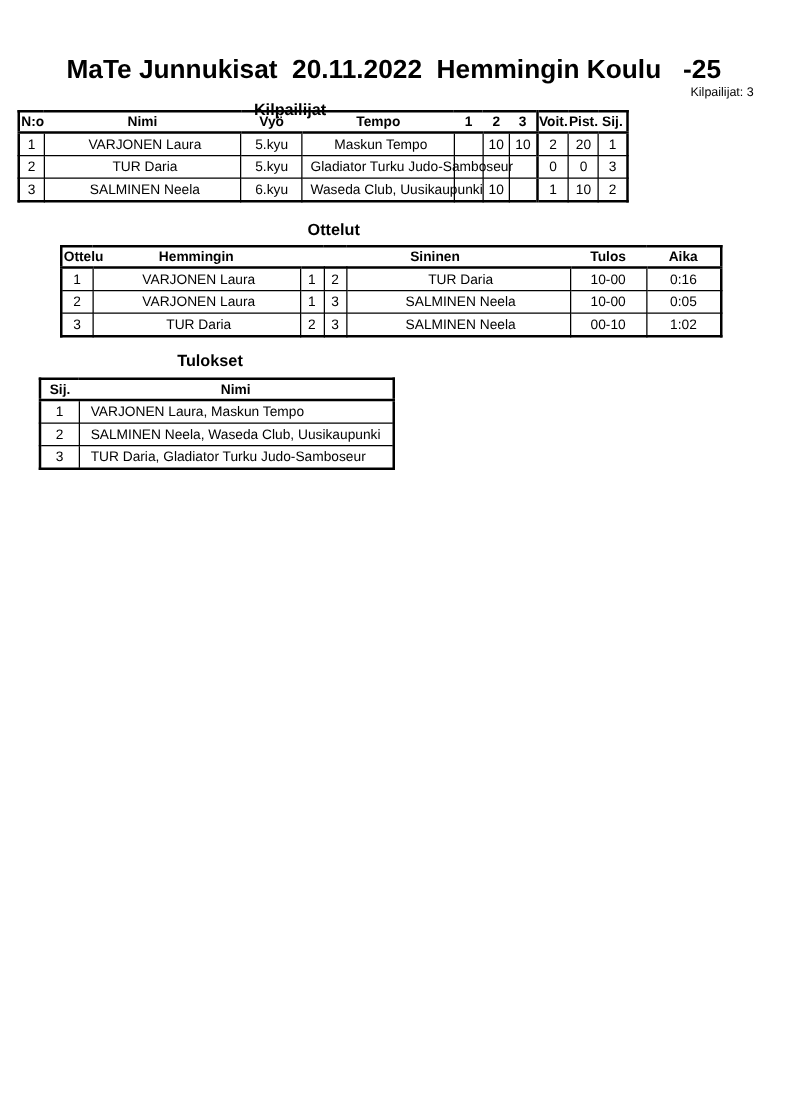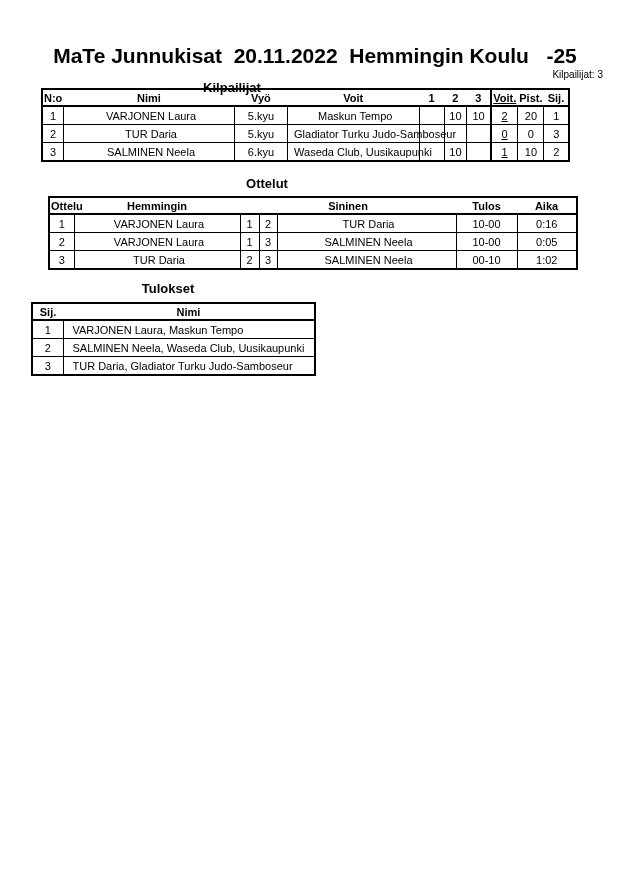--- a/index.html
+++ b/index.html
@@ -30,21 +30,21 @@
     position:absolute;left:483px;top:69px;width:120px;
     text-align:right;font-size:10px;
   }
   table{
     position:absolute;
     border-collapse:collapse;
     table-layout:fixed;
     border:2px solid #000;
     font-size:11px;
   }
-  .t-kilpailijat{left:41px;top:88px;width:529px;}
+  .t-kilpailijat{left:14px;top:88px;width:489px;}
   .t-ottelut{left:30px;top:196px;width:528px;margin-left:18px;}
   .t-tulokset{left:31px;top:302px;width:283px;}
   th{
     height:15px;
     font-size:11px;font-weight:bold;
     border:none;
     border-bottom:2px solid #000;
     padding:0;
     text-align:center;
     white-space:nowrap;
@@ -54,21 +54,21 @@
     height:17px;
     border:1px solid #000;
     padding:0 2px;
     text-align:center;
     vertical-align:middle;
     white-space:nowrap;
   }
   .left{text-align:center;padding-left:6px;}
   .left-t3{text-align:left;padding-left:9px;}
   .edge{text-align:left;padding-left:1px;}
-  .thickL{border-left:2px solid #000 !important;text-decoration:underline;}
+  .thickL{border-left:2px solid #000 !important;}
   .ovf{position:relative;white-space:nowrap;display:inline-block;}
 </style>
 </head>
 <body>
 
 <div class="page">
 
   <div class="page-title">MaTe Junnukisat  20.11.2022  Hemmingin Koulu   -25</div>
 
   <div class="section-heading h-kilpailijat">Kilpailijat</div>
@@ -85,21 +85,21 @@
         <col style="width:22px">
       <col style="width:25px">
         <col style="width:24px">
         <col style="width:23px">
     </colgroup>
     <tbody>
         <tr>
       <th class="edge">N:o</th>
       <th>Nimi</th>
       <th>Vyö</th>
-      <th>Voit</th>
+      <th>Tempo</th>
       <th>1</th>
       <th>2</th>
       <th>3</th>
       <th class="thickL">Voit.</th>
       <th>Pist.</th>
       <th>Sij.</th>
     </tr>
     <tr>
       <td>1</td>
       <td class="left">VARJONEN Laura</td>

